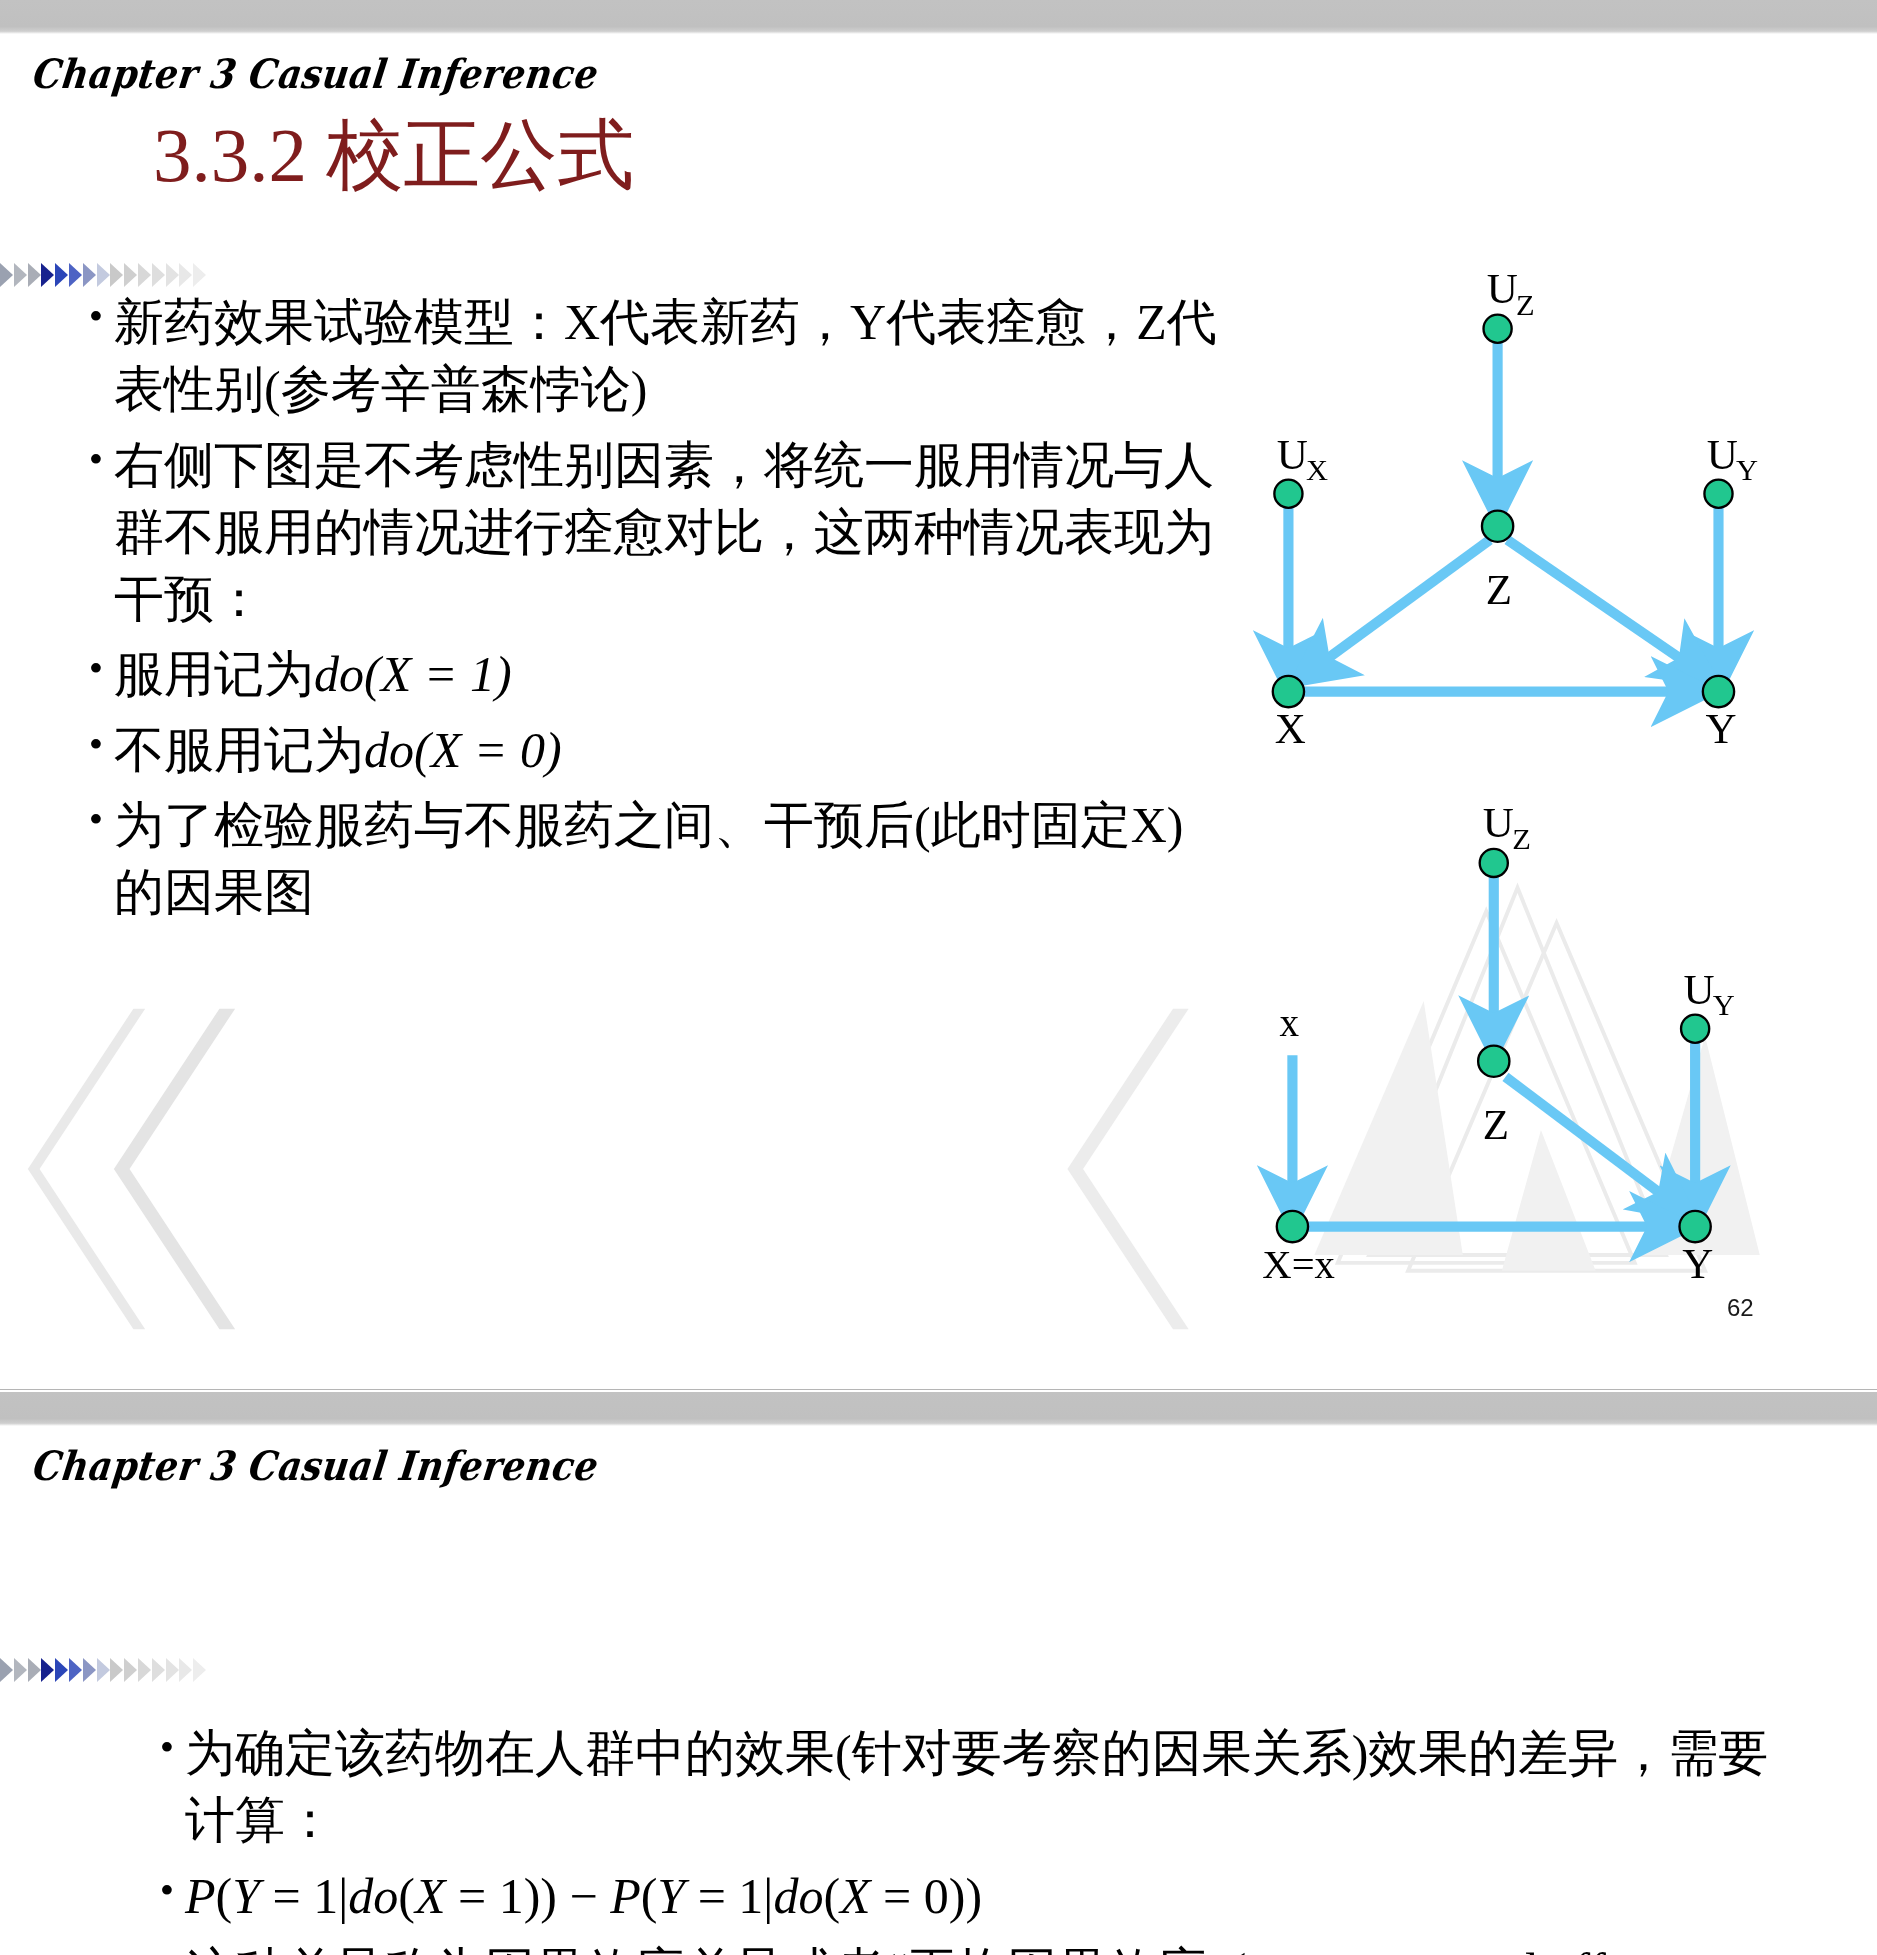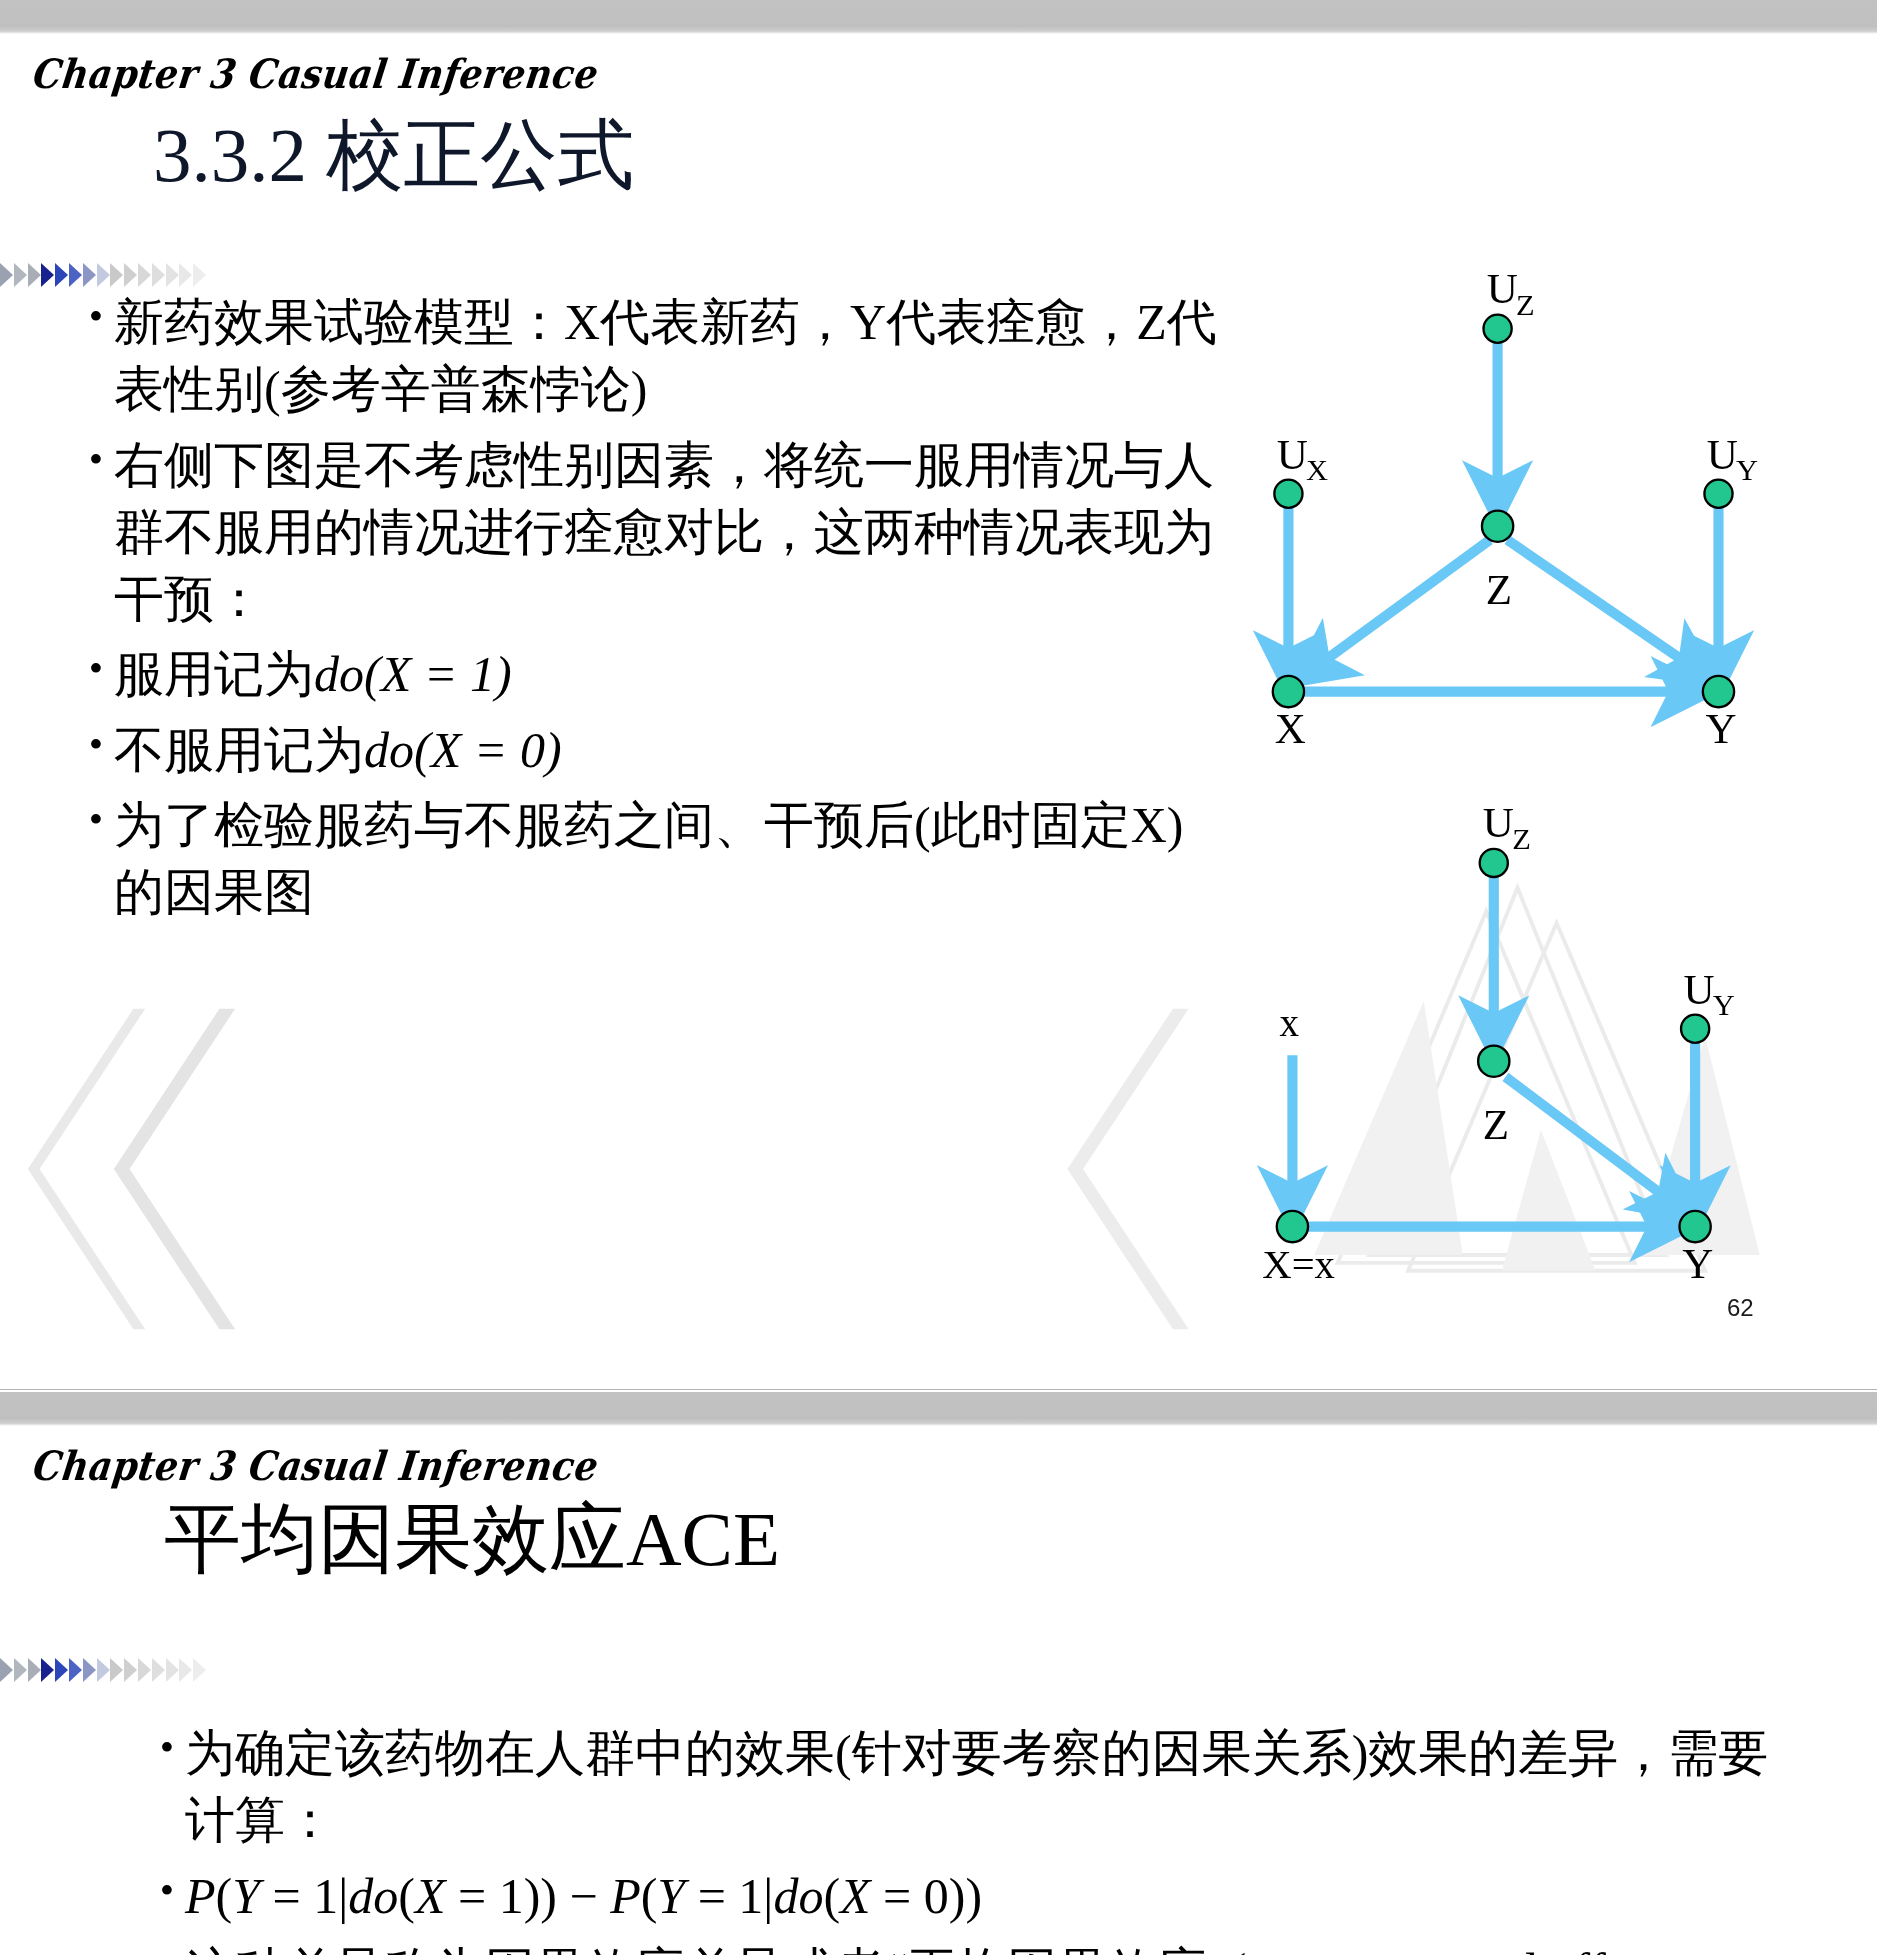--- a/index.html
+++ b/index.html
@@ -67,21 +67,21 @@
     letter-spacing: 0.4px;
     color: #000000;
     transform: skewX(-8deg) scaleY(1.12);
     transform-origin: left top;
     white-space: nowrap;
   }
 
   
   .slide-title {
     position: absolute;
-    color: #0f172a;
+    color: #7f1d1d;
     font-family: "Liberation Serif", "DejaVu Serif", serif;
     font-size: 77px;
     line-height: 1.0;
     white-space: nowrap;
   }
   #title-1 { left: 153px; top: 117px; }
 
   
   .chevron-ribbon {
     position: absolute;
@@ -332,21 +332,20 @@
 </div>
 
 <div class="slide-divider"></div>
 
 <div class="slide" id="slide-2">
 
   <div class="top-band"></div>
 
   <div class="chapter-header" style="top:50px;">Chapter 3 Casual Inference</div>
 
-  <div class="slide-title" style="left:164px; top:109px; color:#000000;">平均因果效应ACE</div>
 
   <div class="chevron-ribbon" style="left:0px; top:266px;">
       <div class="chev" style="border-left-color: rgb(154, 161, 176);"></div>
       <div class="chev" style="border-left-color: rgb(178, 182, 190);"></div>
       <div class="chev" style="border-left-color: rgb(169, 173, 182);"></div>
       <div class="chev" style="border-left-color: rgb(23, 34, 142);"></div>
       <div class="chev" style="border-left-color: rgb(43, 70, 184);"></div>
       <div class="chev" style="border-left-color: rgb(77, 99, 196);"></div>
       <div class="chev" style="border-left-color: rgb(139, 150, 196);"></div>
       <div class="chev" style="border-left-color: rgb(195, 202, 223);"></div>

